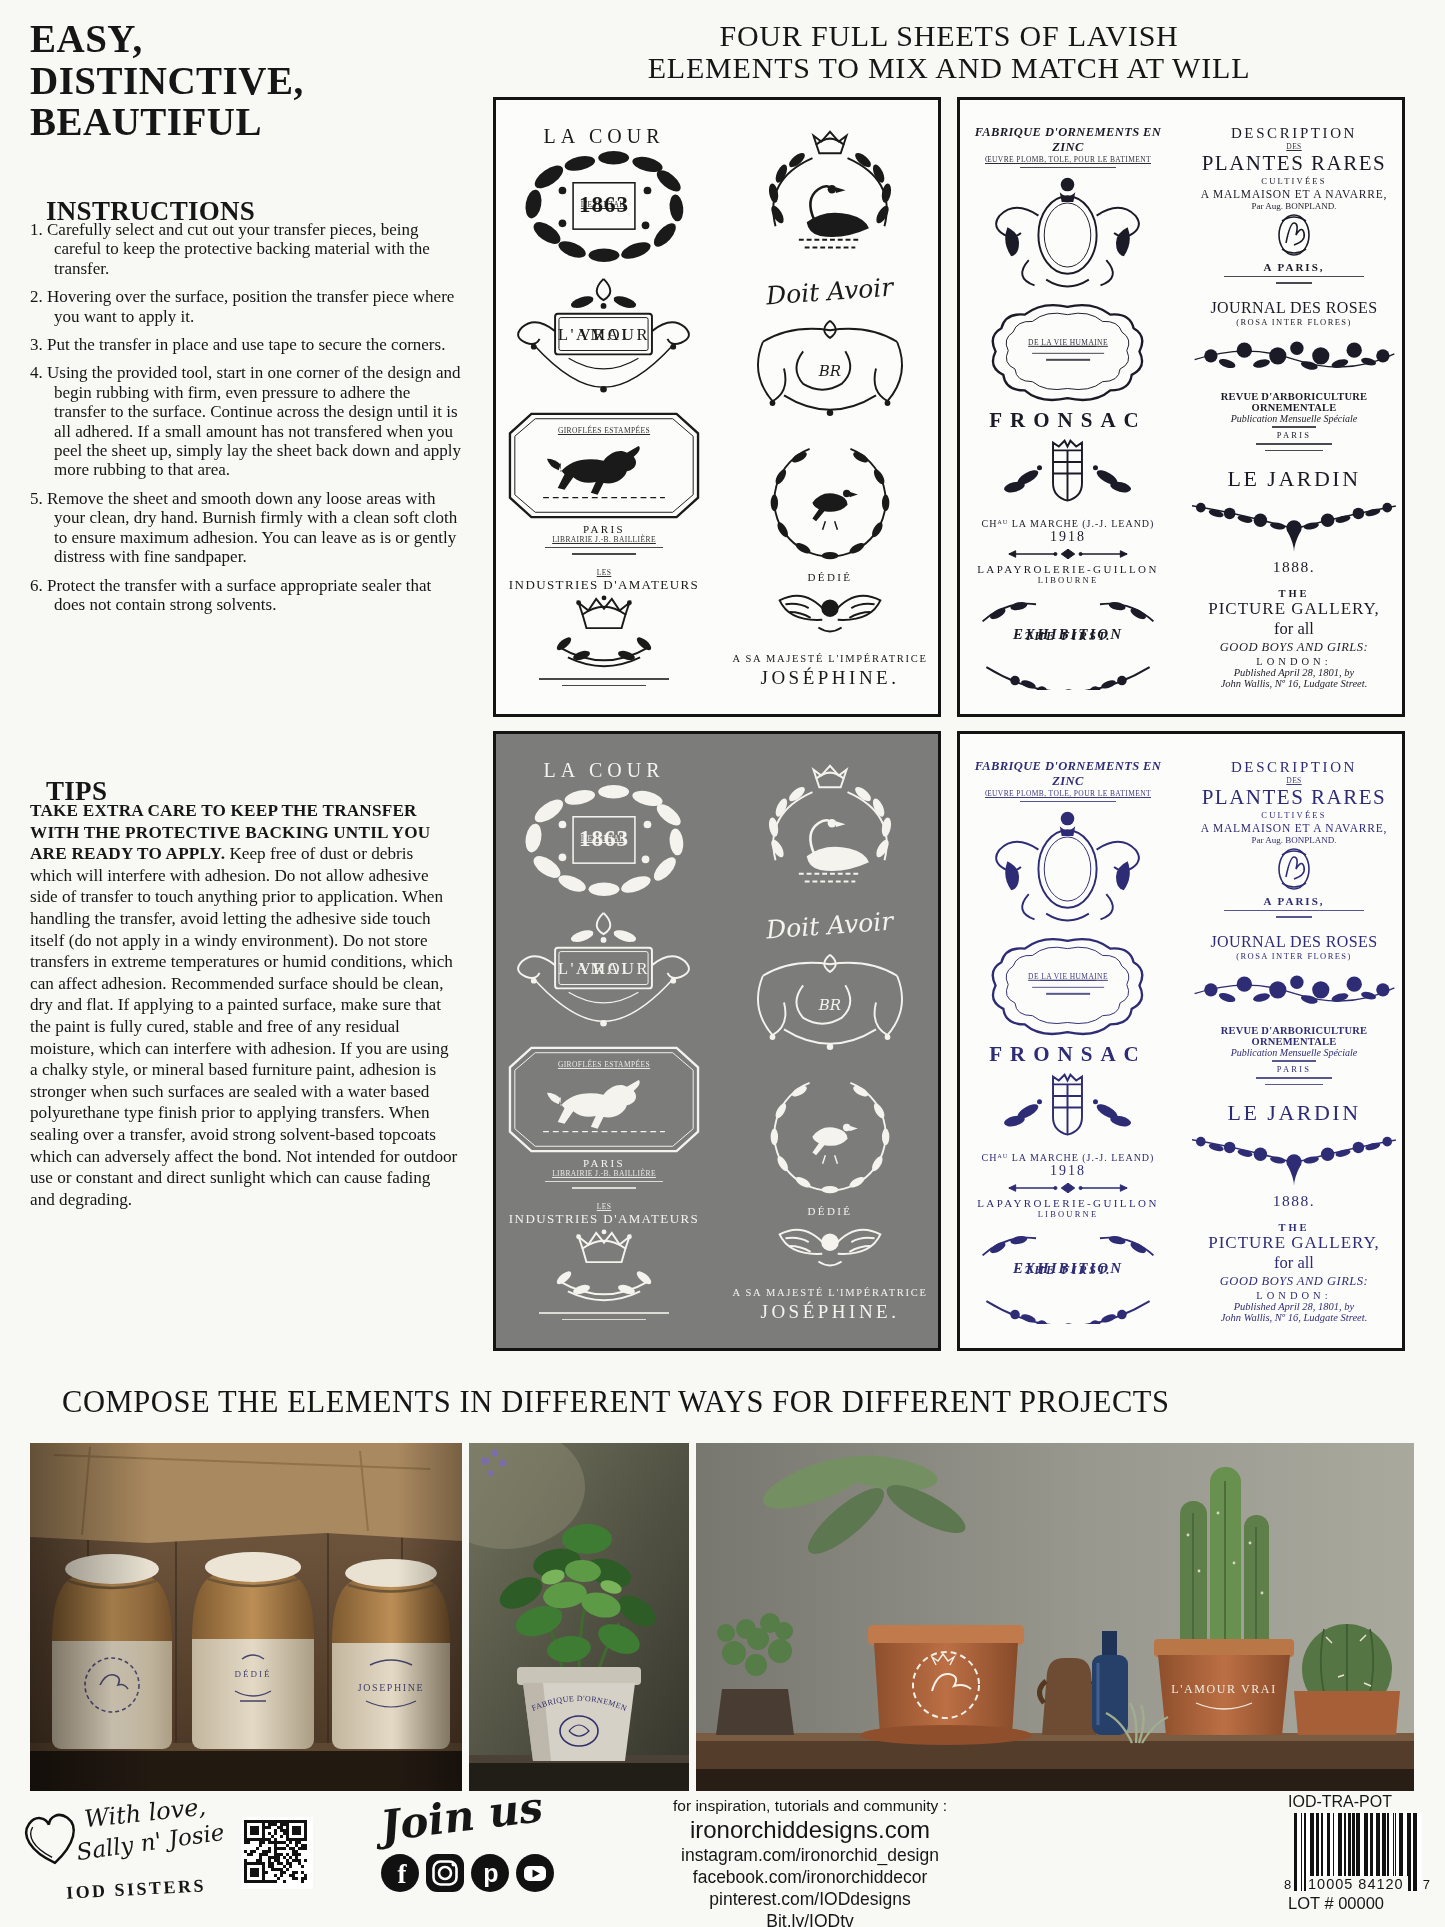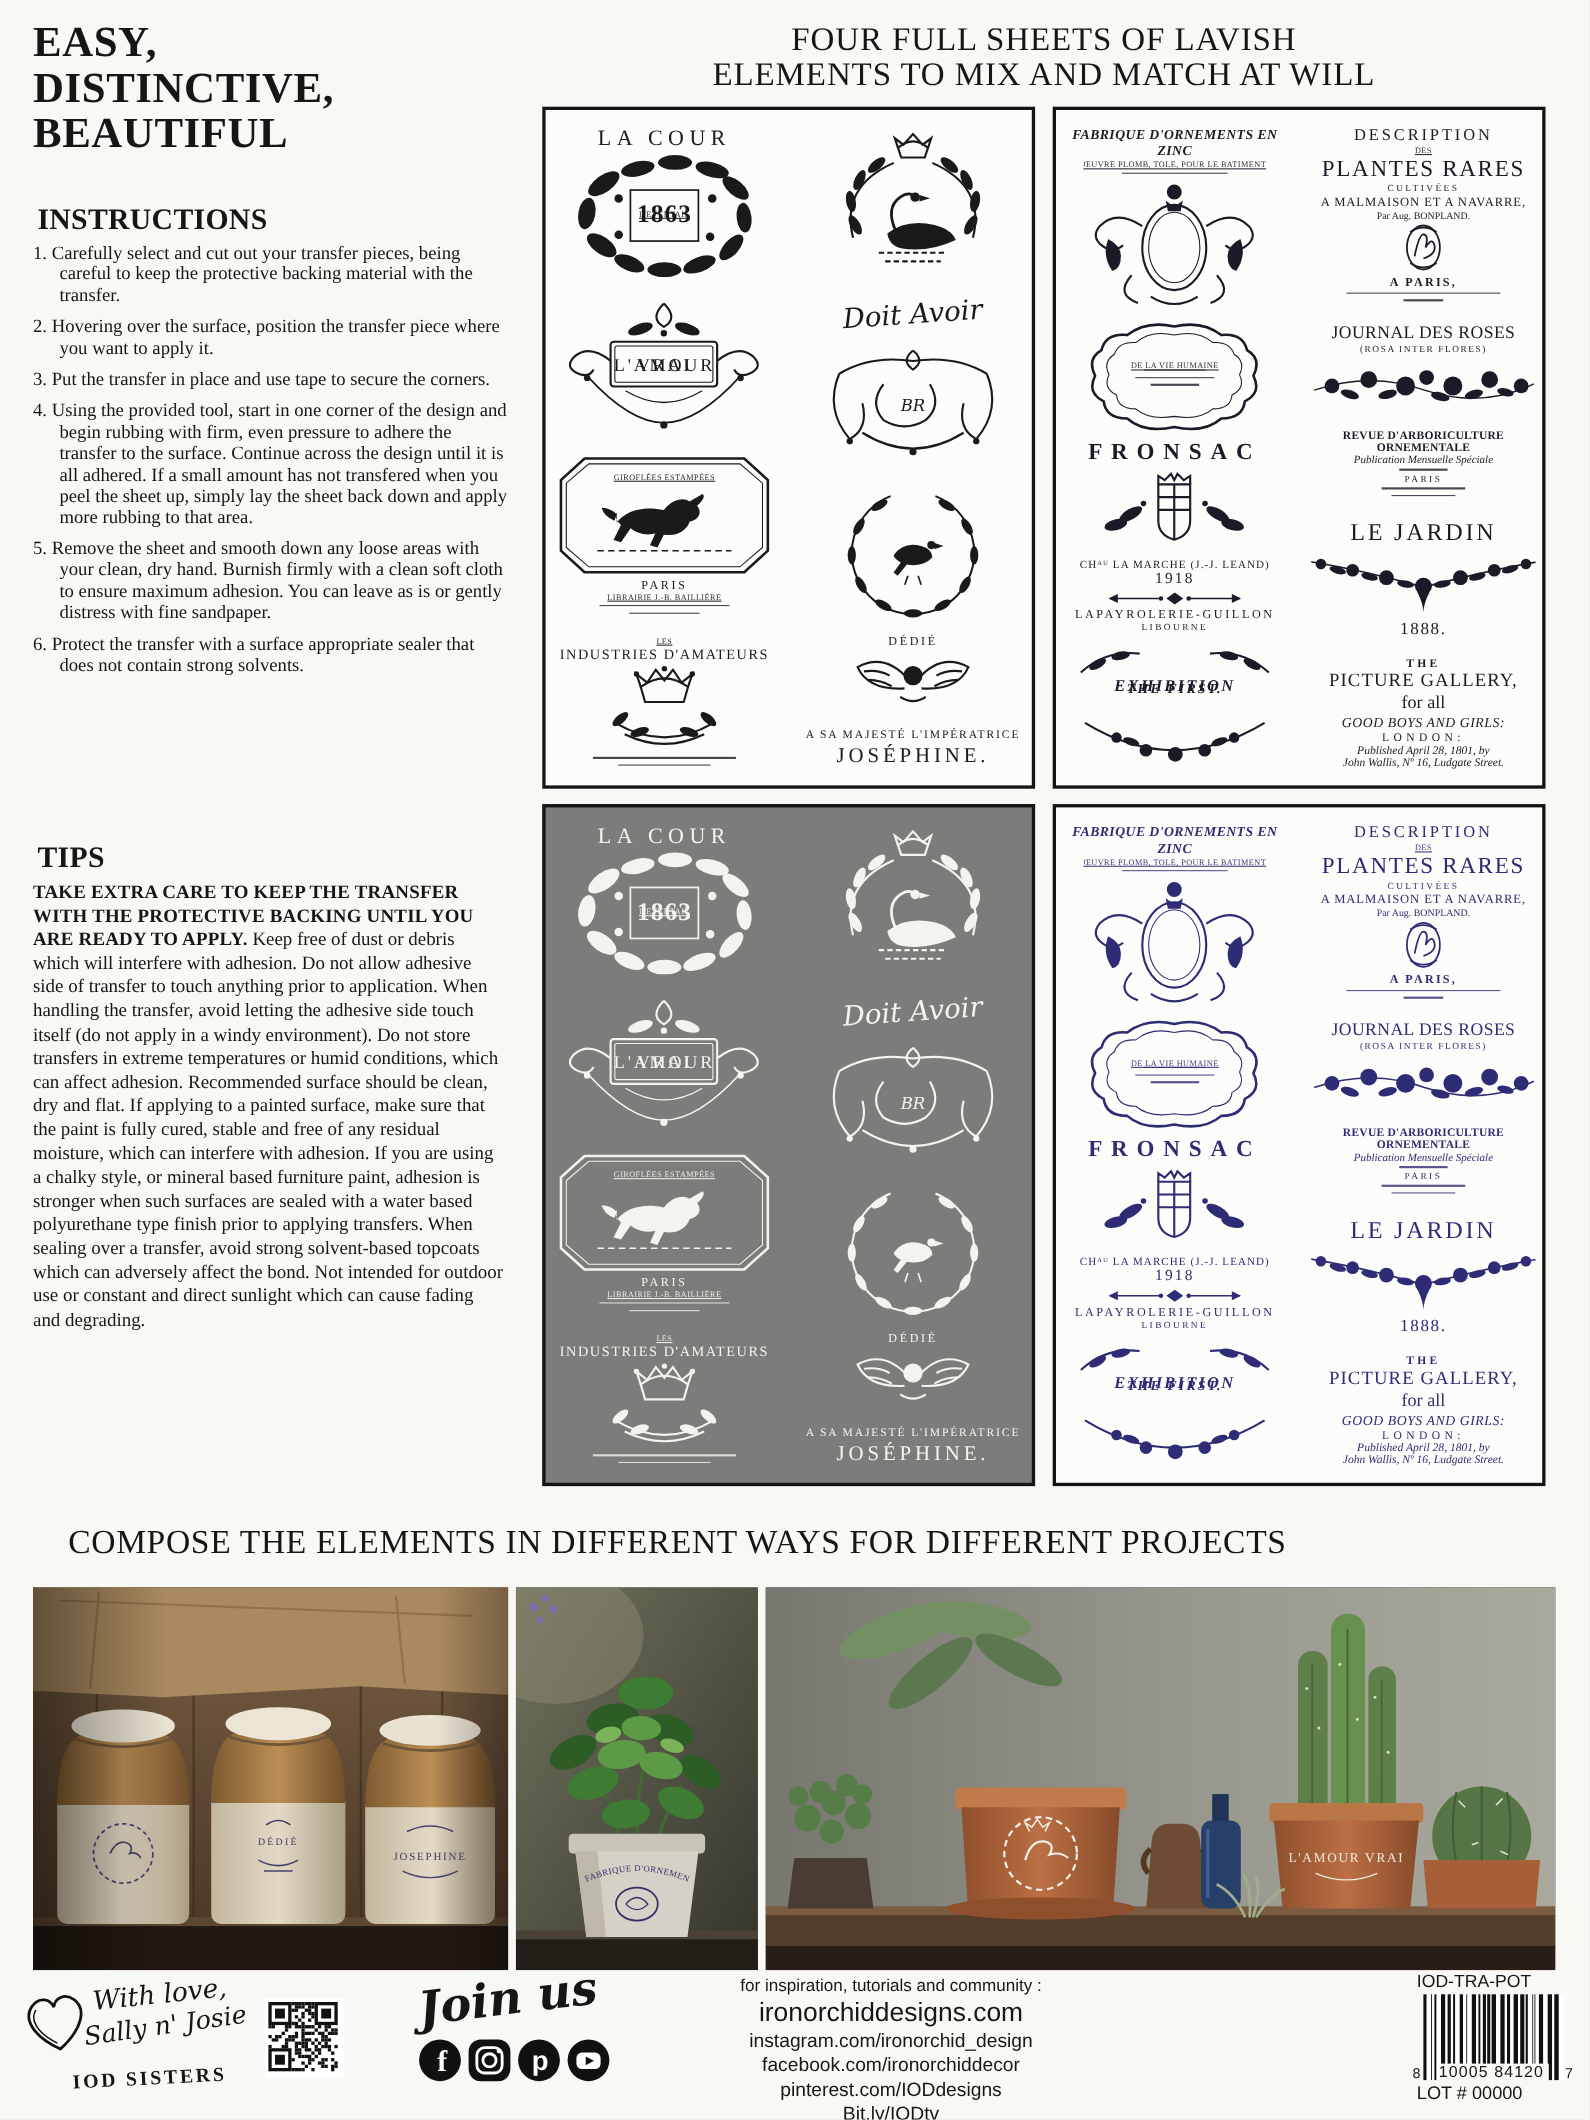--- a/index.html
+++ b/index.html
@@ -2,34 +2,34 @@
 <html><head>
 <meta charset="utf-8">
 <style>
   html,body{margin:0;padding:0;background:#e9e9e6;}
   #page{position:relative;width:1445px;height:1927px;background:#f8f8f5;overflow:hidden;
         font-family:"Liberation Serif",serif;color:#161616;}
 
   
   .title{position:absolute;left:30px;top:18px;width:430px;margin:0;
          font-size:39px;line-height:1.07;font-weight:bold;letter-spacing:.5px;white-space:pre-line;}
-  .h-sec{position:absolute;left:30px;margin:4px;font-size:27px;font-weight:bold;letter-spacing:.3px;}
+  .h-sec{position:absolute;left:30px;margin:16px;font-size:27px;font-weight:bold;letter-spacing:.3px;}
   .h-ins{top:180px;} .h-tips{top:760px;}
   .ins-list{position:absolute;left:30px;top:220px;width:432px;margin:0;padding:0;list-style:none;
             font-size:17px;line-height:19.4px;}
   .ins-list li{margin:0 0 9px 0;padding-left:24px;text-indent:-24px;}
   .tips{position:absolute;left:30px;top:800px;width:428px;margin:0;font-size:17.2px;line-height:21.6px;}
   .tips b{letter-spacing:.2px;}
 
   
   .sheets-head{position:absolute;left:493px;top:20px;width:912px;text-align:center;
                font-size:30px;line-height:1.07;letter-spacing:.8px;white-space:pre-line;}
   #sheet-grid{position:absolute;left:493px;top:97px;width:912px;height:1255px;}
   .panel{position:absolute;width:448px;height:620px;border:3px solid #141414;box-sizing:border-box;
-         display:flex;gap:22px;padding:14px 6px;overflow:hidden;}
+         display:flex;gap:22px;padding:24px 6px;overflow:hidden;}
   .panel .col{width:50%;display:flex;flex-direction:column;align-items:center;
               justify-content:space-between;overflow:hidden;}
   .s-el{position:relative;display:flex;flex-direction:column;align-items:center;margin:1px 0;}
   .ornwrap{position:relative;line-height:0;}
   .ornwrap svg{display:block;}
   .inlay{position:absolute;left:50%;transform:translate(-50%,-50%);width:max-content;
          display:flex;flex-direction:column;align-items:center;}
   .ln{display:block;text-align:center;color:var(--ink);}
   .dash{display:block;height:1.6px;background:var(--ink);opacity:.8;margin:2.6px auto;}
   .ln-orn{display:block;line-height:0;margin:2px 0;}

